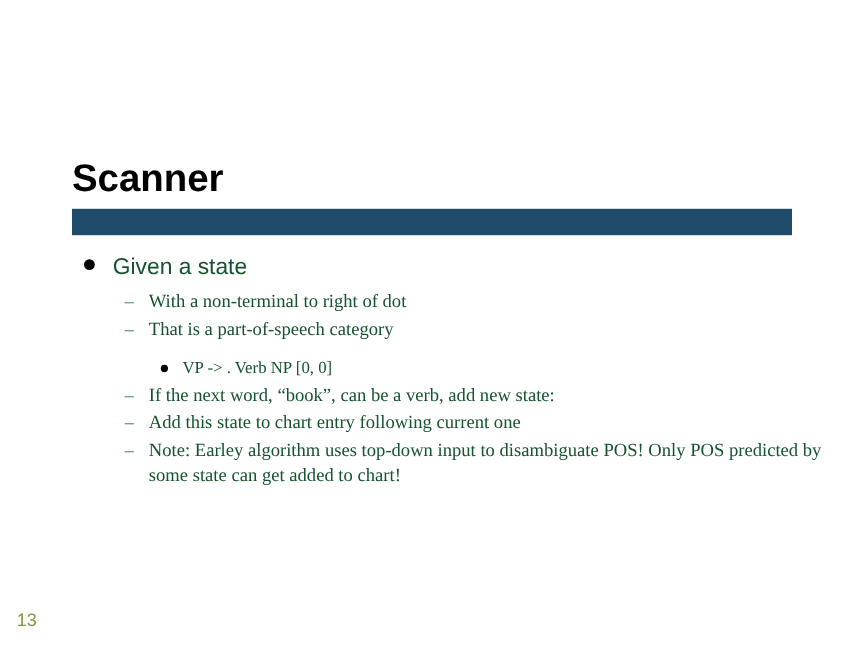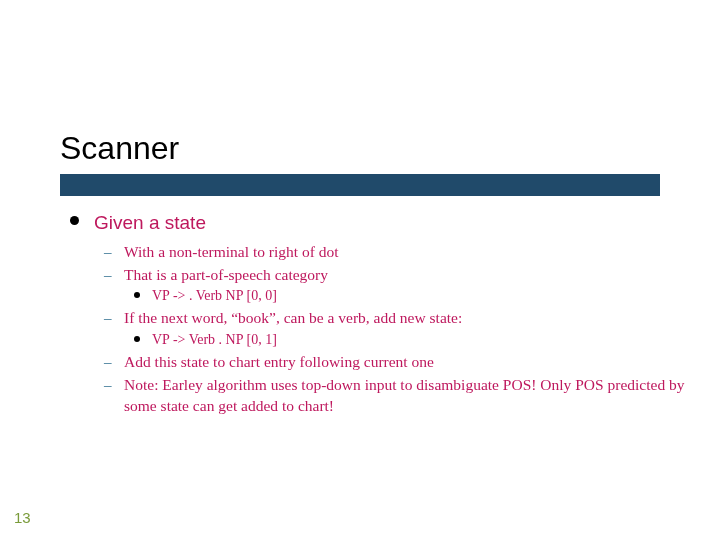--- a/index.html
+++ b/index.html
@@ -1,28 +1,28 @@
 <!DOCTYPE html>
 <html><head>
 <meta charset="utf-8">
 <style>
   * { margin: 0; padding: 0; box-sizing: border-box; }
   html, body { width: 720px; height: 540px; background: #fff; font-family: Arial, Helvetica, sans-serif; overflow: hidden; }
   .slide { position: relative; width: 720px; height: 540px; }
   .title-box { position: absolute; left: 60px; top: 130px; width: 600px; }
-  .title-box h1 { font-size: 32px; font-weight: 400; color: #000; }
+  .title-box h1 { font-size: 32px; font-weight: 700; color: #000; }
   .title-bar { position: absolute; left: 60px; top: 174px; width: 600px; height: 22px; background: #204a6a; }
-  .content { position: absolute; left: 70px; top: 210px; width: 640px; font-size: 15px; color: #be185d; line-height: 1.35; }
+  .content { position: absolute; left: 70px; top: 210px; width: 640px; font-size: 15px; color: #14532d; line-height: 1.35; }
   .lvl1 { position: relative; padding-left: 24px; margin-bottom: 6px; font-size: 19px; }
   .lvl1::before { content: ""; position: absolute; left: 0; top: 6px; width: 9px; height: 9px; background: #000; border-radius: 50%; }
   .lvl2-group { margin-left: 34px; font-family: Liberation Serif, serif; }
   .lvl2 { position: relative; padding-left: 20px; margin-top: 2px; margin-bottom: 2px; font-size: 15.5px; }
   .lvl2::before { content: "–"; position: absolute; left: 0; top: 0; color: #2a6b8d; font-size: 15px; }
   .lvl3-group { margin-left: 30px; }
-  .lvl3 { position: relative; padding-left: 18px; margin-top: 2px; margin-bottom: 2px; font-size: 14px; }
+  .lvl3 { position: relative; padding-left: 18px; margin-top: 14px; margin-bottom: 2px; font-size: 14px; }
   .lvl3::before { content: ""; position: absolute; left: 0; top: 5px; width: 6px; height: 6px; background: #000; border-radius: 50%; }
   .pagenum { position: absolute; left: 14px; bottom: 14px; font-size: 15px; color: #7a9b3a; font-weight: 400; }
 </style>
 </head>
 <body>
 
 <div class="slide">
 
   <div class="title-box">
     <h1>Scanner</h1>
@@ -39,23 +39,20 @@
 
       <div class="lvl2"><span>With a non-terminal to right of dot</span></div>
       <div class="lvl2"><span>That is a part-of-speech category</span></div>
 
       <div class="lvl3-group">
         <div class="lvl3"><span>VP -&gt; . Verb NP [0, 0]</span></div>
       </div>
 
       <div class="lvl2"><span>If the next word, “book”, can be a verb, add new state:</span></div>
 
-      <div class="lvl3-group">
-        <div class="lvl3"><span>VP -&gt; Verb . NP [0, 1]</span></div>
-      </div>
 
       <div class="lvl2"><span>Add this state to chart entry following current one</span></div>
       <div class="lvl2"><span>Note: Earley algorithm uses top-down input to disambiguate POS! Only POS predicted by some state can get added to chart!</span></div>
 
     </div>
   </div>
 
   <div class="pagenum">13</div>
 </div>
 

